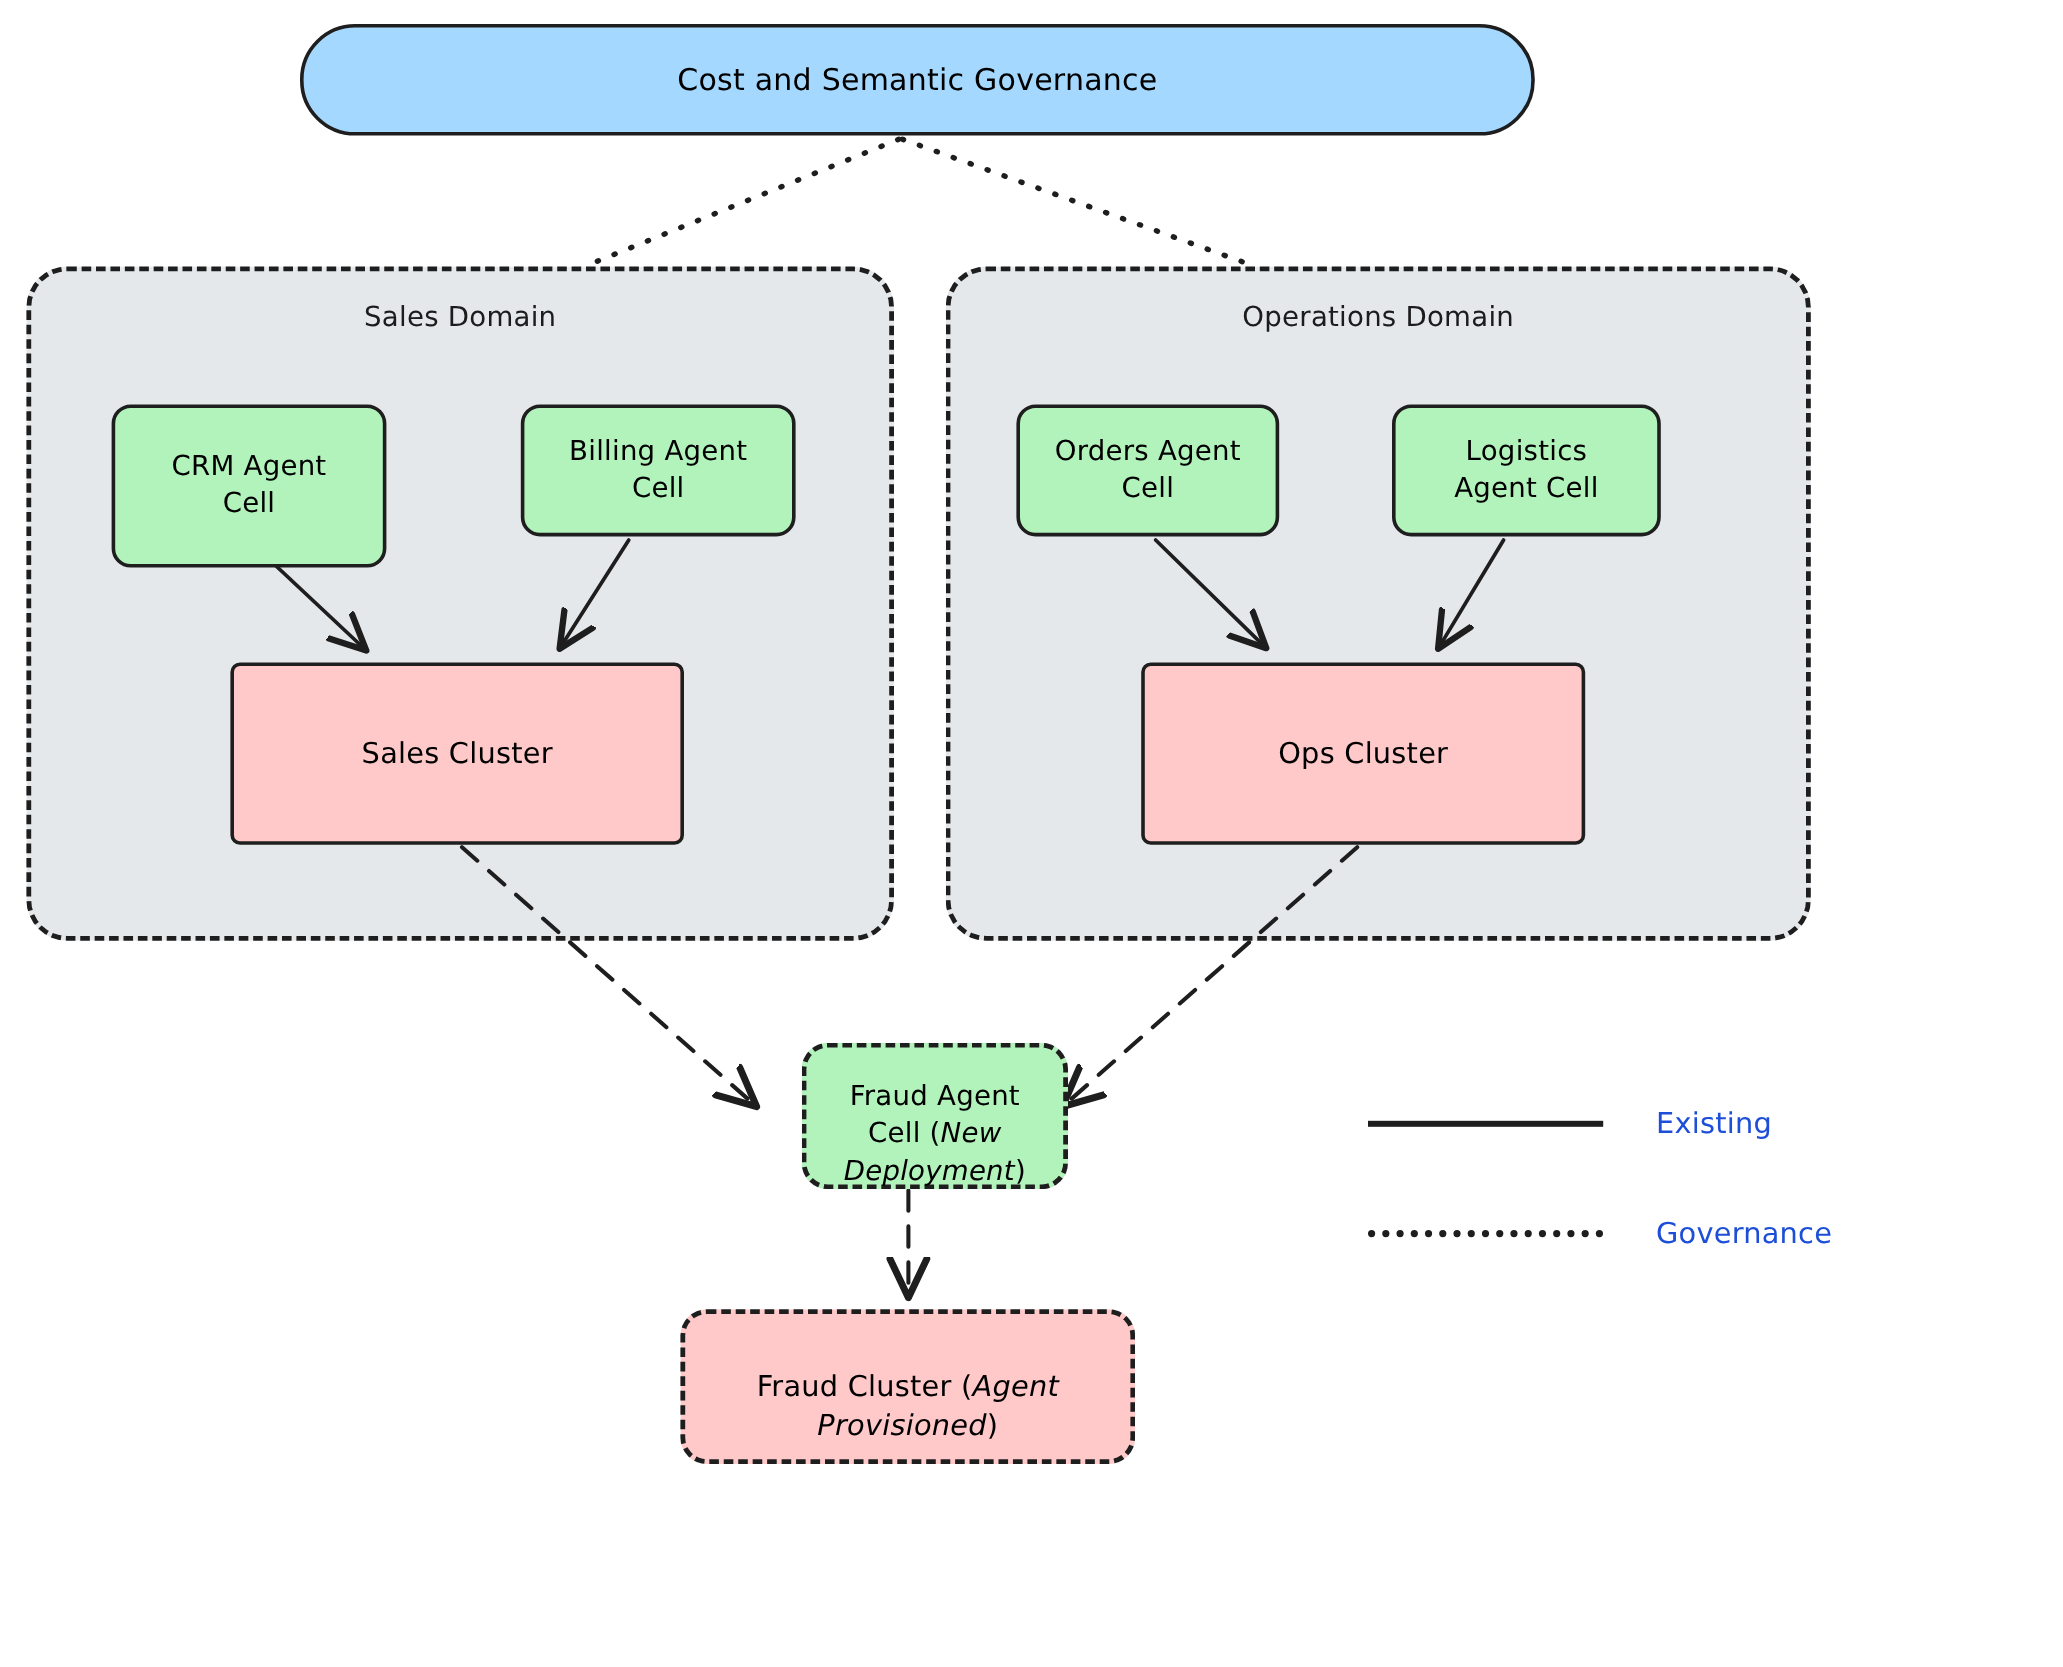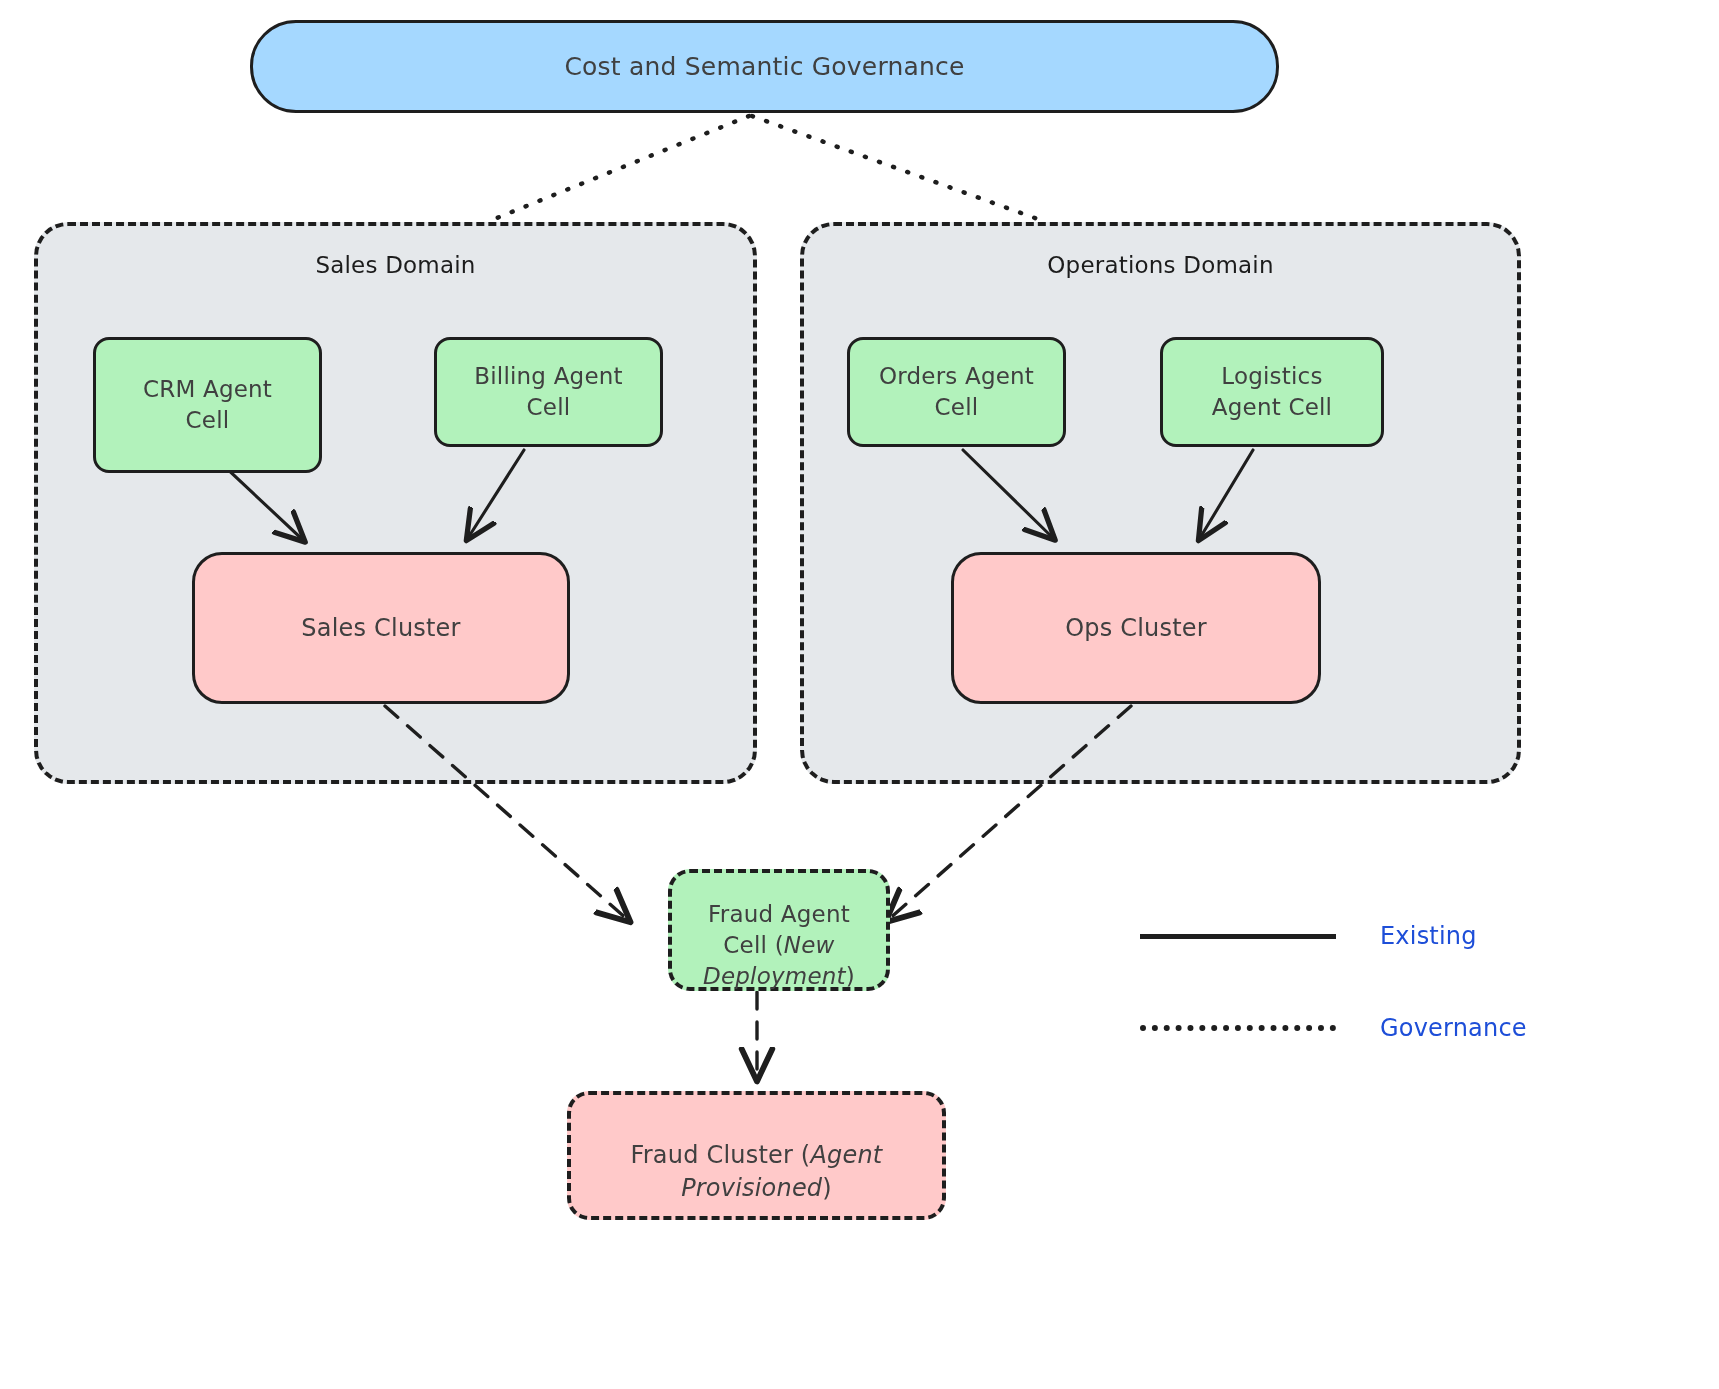--- a/index.html
+++ b/index.html
@@ -24,21 +24,21 @@
   }
 
   
   .node {
     position: absolute;
     box-sizing: border-box;
     display: flex;
     align-items: center;
     justify-content: center;
     text-align: center;
-    color: #404040;
+    color: #000000;
     line-height: 1.35;
     z-index: 3;
   }
   .node .label {
     padding: 0 10px;
     white-space: pre-line;
   }
   .node em {
     font-style: italic;
   }
@@ -56,21 +56,20 @@
   }
 
   
   .domain-group {
     position: absolute;
     box-sizing: border-box;
     background: #e5e8eb;
     border: 4px dashed #1e1e1e;
     border-radius: 34px;
     z-index: 1;
-    margin-left: 12px;
   }
   .domain-title {
     position: absolute;
     top: 26px;
     left: 0;
     right: 0;
     text-align: center;
     font-size: 23px;
     color: #1c1c1c;
   }
@@ -87,21 +86,21 @@
   }
   #crm-agent-cell       { left: 93px;   top: 337px; width: 229px; height: 136px; }
   #billing-agent-cell   { left: 434px;  top: 337px; width: 229px; height: 110px; }
   #orders-agent-cell    { left: 847px;  top: 337px; width: 219px; height: 110px; }
   #logistics-agent-cell { left: 1160px; top: 337px; width: 224px; height: 110px; }
 
   
   .cluster-node {
     background: #ffc9c9;
     border: 3.6px solid #1e1e1e;
-    border-radius: 30px;
+    border-radius: 8px;
     font-size: 24px;
     z-index: 3;
   }
   #sales-cluster { left: 192px; top: 552px; width: 378px; height: 152px; }
   #ops-cluster   { left: 951px; top: 552px; width: 370px; height: 152px; }
 
   
   #fraud-agent-cell {
     left: 668px;
     top: 869px;

